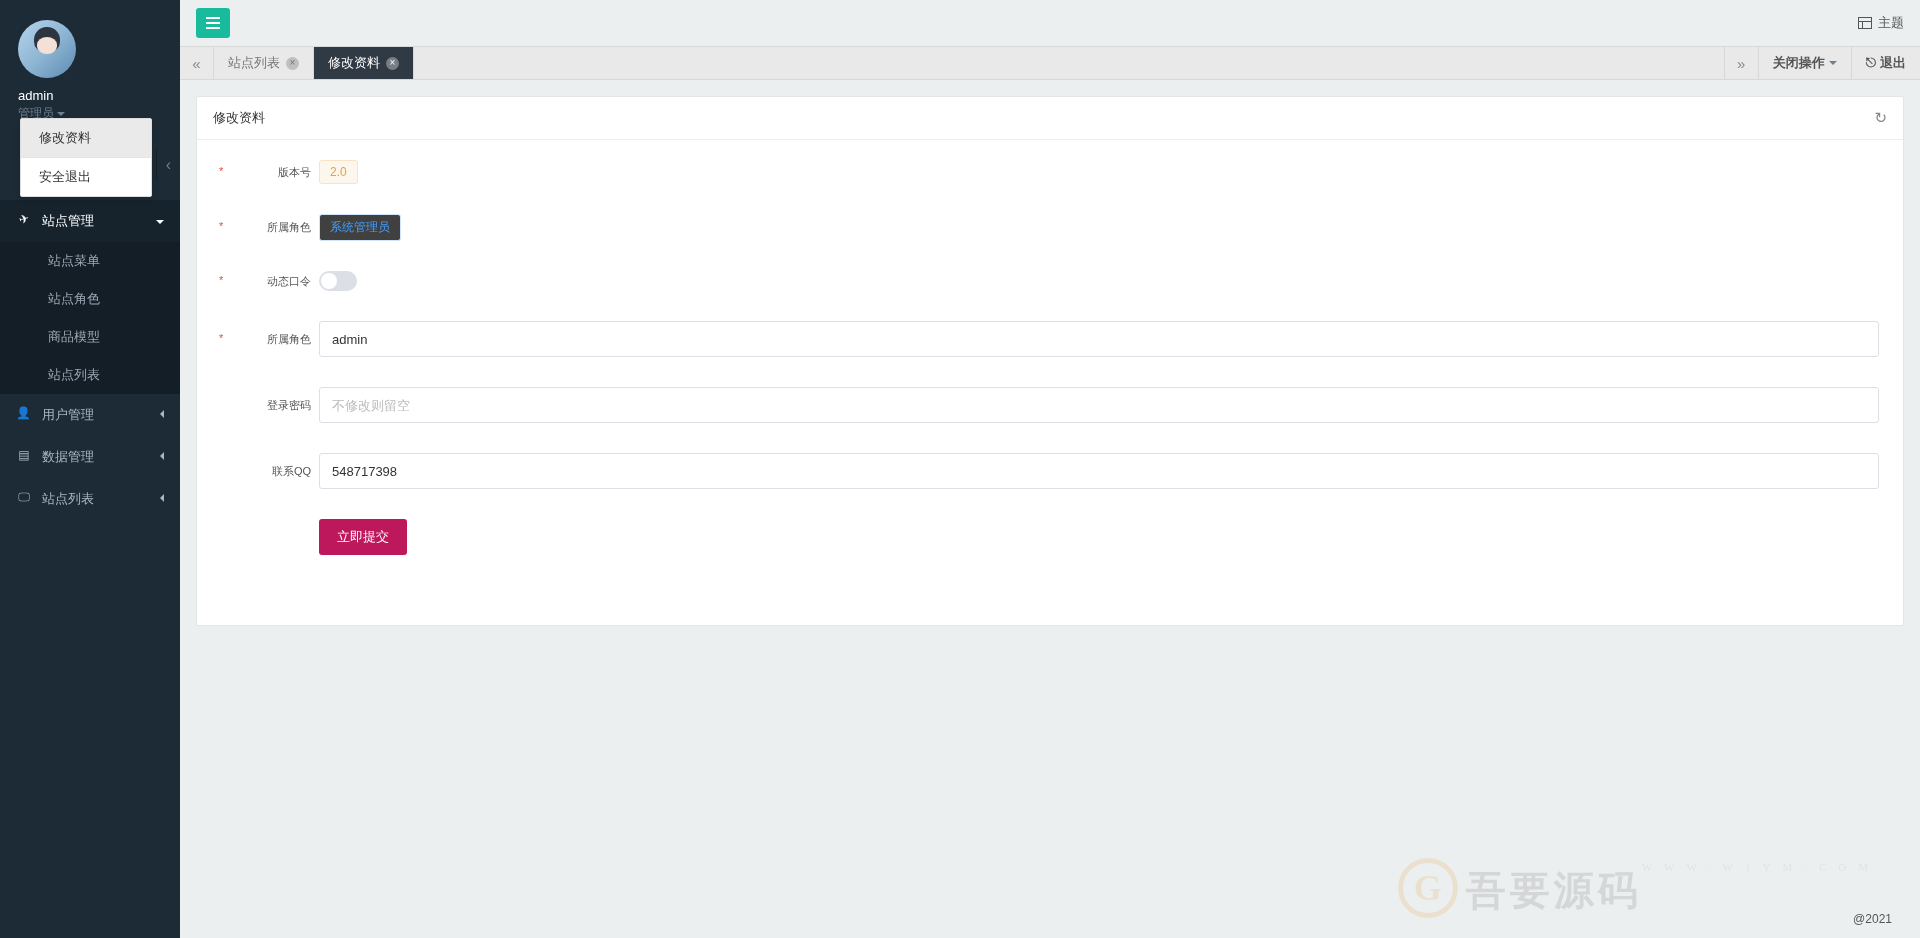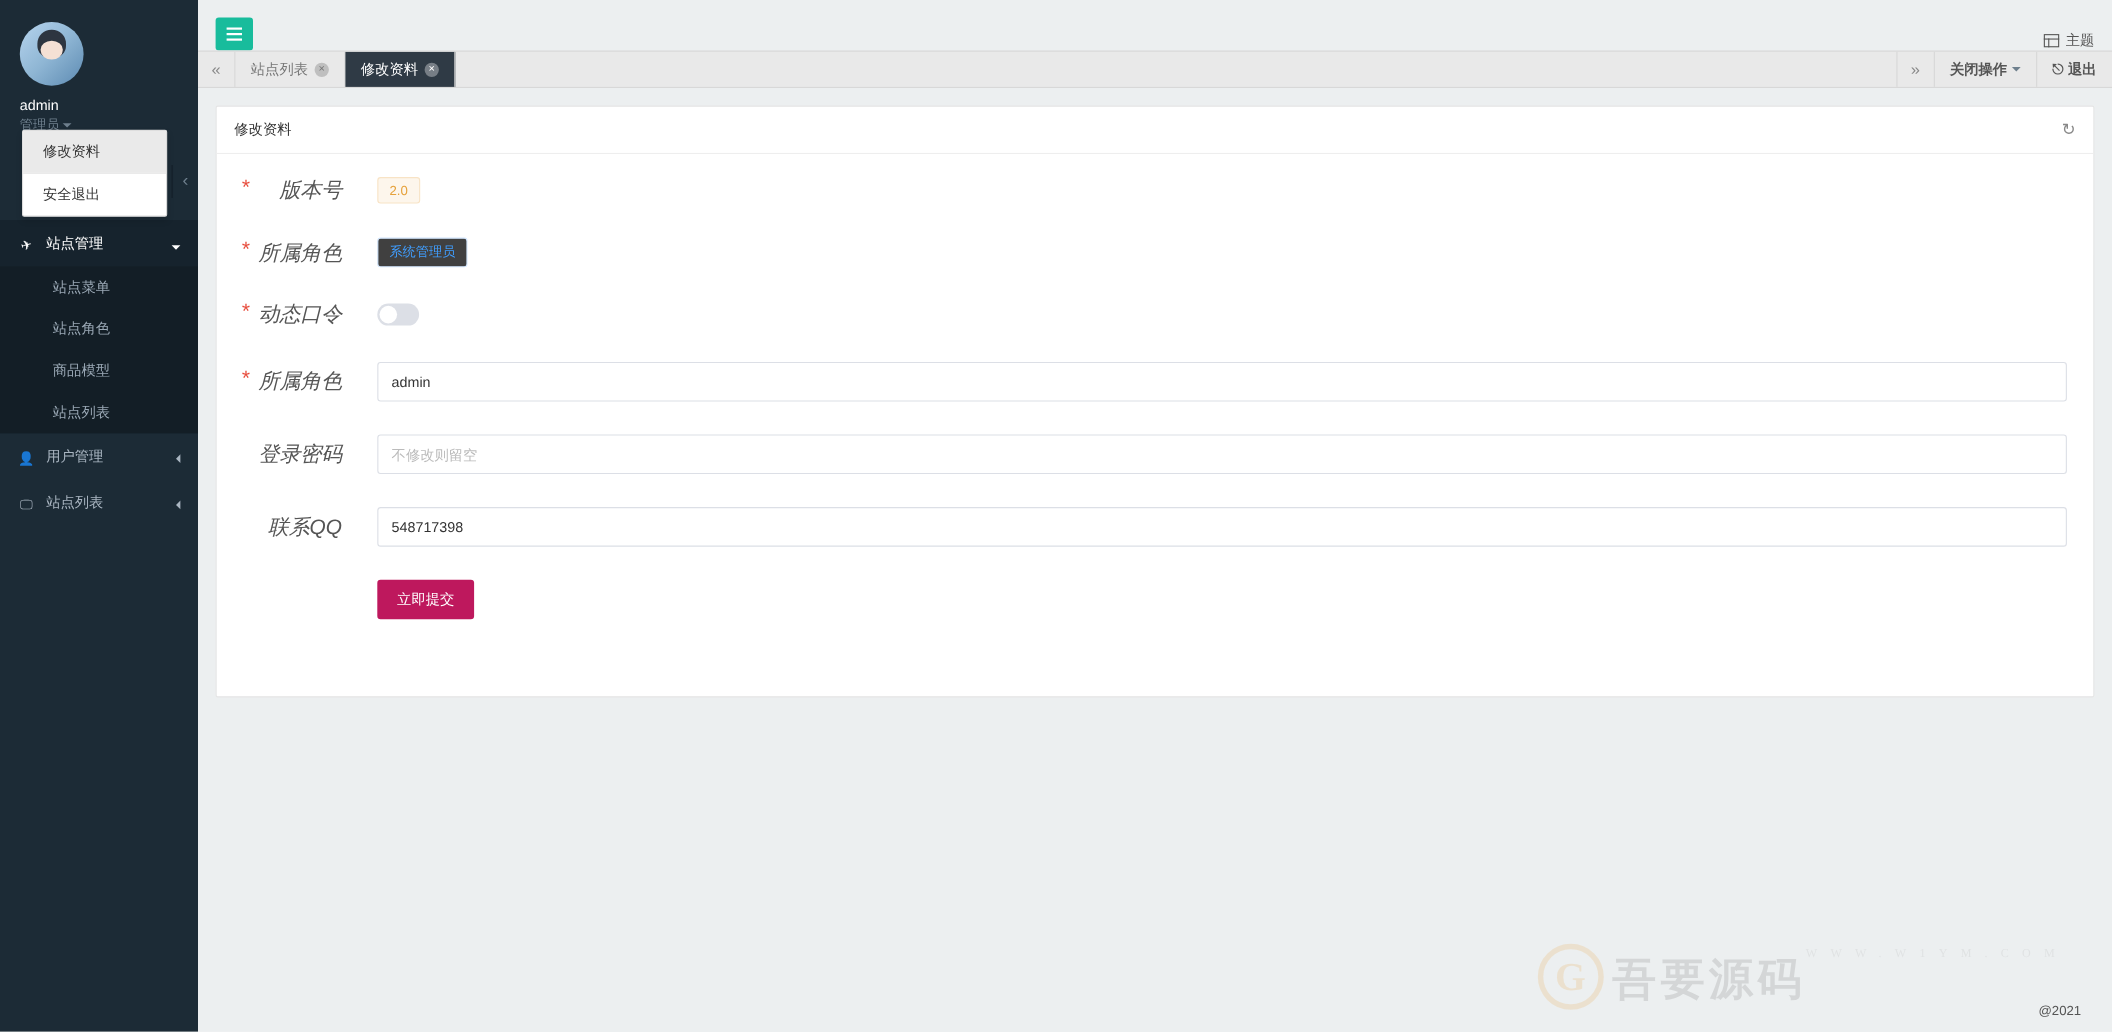--- a/index.html
+++ b/index.html
@@ -16,35 +16,35 @@
 .username { color:#fff; font-size:13px; margin-top:10px; }
 .role-row { color:#6e7f8d; font-size:12px; margin-top:2px; cursor:pointer; display:flex; align-items:center; gap:3px; }
 .caret-down { display:inline-block; width:0; height:0; border-left:4px solid transparent; border-right:4px solid transparent; border-top:4px solid #6e7f8d; }
 
 .user-dropdown { position:absolute; left:20px; top:118px; background:#fff; width:132px; border:1px solid #ddd; border-radius:2px; box-shadow:0 3px 6px rgba(0,0,0,.12); z-index:10; }
 .user-dropdown .ditem { padding:10px 18px; color:#333; font-size:13px; cursor:pointer; }
 .user-dropdown .ditem.active { background:#eaeaea; }
 .user-dropdown .divider { height:1px; background:#e5e5e5; }
 
 .nav { margin-top:70px; }
-.nav-item { display:flex; align-items:flex-end; padding:12px 16px; color:#aab6c2; cursor:pointer; font-size:13px; }
+.nav-item { display:flex; align-items:flex-start; padding:12px 16px; color:#aab6c2; cursor:pointer; font-size:13px; }
 .nav-item .mi { width:16px; margin-right:10px; flex-shrink:0; display:flex; justify-content:center; }
 .nav-item .arrow { margin-left:auto; }
 .nav-item.open { background:#16232d; color:#fff; }
 .subnav { background:#131e26; }
 .subnav .nav-sub { padding:10px 16px 10px 48px; color:#9aa8b5; cursor:pointer; font-size:13px; }
 
 .collapse-stub { position:absolute; left:156px; top:150px; width:24px; height:30px; background:#1c2b36; color:#6e7f8d; display:flex; align-items:center; justify-content:center; cursor:pointer; border-left:1px solid #14202a; }
 .chev-left::before { content:"‹"; font-size:16px; }
 .chev-down-sm::before { content:""; display:inline-block; width:0; height:0; border-left:4px solid transparent; border-right:4px solid transparent; border-top:4px solid currentColor; }
 .chev-left-sm::before { content:""; display:inline-block; width:0; height:0; border-top:4px solid transparent; border-bottom:4px solid transparent; border-right:4px solid currentColor; }
 
 
 .main { flex:1; display:flex; flex-direction:column; background:#eceff0; position:relative; }
-.topbar { height:46px; display:flex; align-items:flex-end; padding:0 16px; background:#eceff0; }
+.topbar { height:46px; display:flex; align-items:center; padding:0 16px; background:#eceff0; }
 .hamburger-btn { width:34px; height:30px; background:#18bc9c; border-radius:3px; display:flex; flex-direction:column; justify-content:center; align-items:center; gap:3px; cursor:pointer; }
 .hamburger-btn span { width:14px; height:2px; background:#fff; }
 .top-right { margin-left:auto; display:flex; align-items:center; gap:6px; color:#555; font-size:13px; cursor:pointer; }
 .theme-icon { width:14px; height:12px; border:1px solid #555; position:relative; }
 .theme-icon::before { content:""; position:absolute; left:-1px; right:-1px; top:3px; height:1px; background:#555; }
 .theme-icon::after { content:""; position:absolute; top:3px; bottom:-1px; left:3px; width:1px; background:#555; }
 
 .tabbar { height:34px; background:#e9e9e9; border-top:1px solid #d8d8d8; border-bottom:1px solid #d8d8d8; display:flex; align-items:stretch; }
 .tab-nav-btn { width:34px; display:flex; align-items:center; justify-content:center; color:#888; cursor:pointer; border-right:1px solid #d8d8d8; }
 .tab-nav-btn.right { border-left:1px solid #d8d8d8; border-right:none; }
@@ -60,21 +60,21 @@
 .logout-ico::before { content:"⎋"; font-size:13px; }
 
 .content { flex:1; padding:16px; overflow:auto; }
 .panel { background:#fff; border:1px solid #e5e5e5; border-radius:2px; }
 .panel-head { display:flex; align-items:center; padding:12px 16px; border-bottom:1px solid #eee; font-size:13px; color:#333; }
 .panel-head .refresh { margin-left:auto; color:#888; cursor:pointer; }
 .refresh-icon::before { content:"↻"; font-size:15px; }
 .panel-body { padding:20px 24px 40px; }
 
 .form-row { display:flex; align-items:center; margin-bottom:30px; }
-.form-label { width:90px; text-align:right; color:#555; font-size:19px; margin-right:32px; position:relative;font-style:italic; }
+.form-label { width:90px; text-align:right; color:#555; font-size:11px; margin-right:8px; position:relative; }
 .form-label.req::before { content:"*"; color:#e74c3c; position:absolute; left:-2px; }
 .form-label.req { padding-left:8px; }
 .form-control { flex:1; }
 .badge-orange { display:inline-block; background:#fdf6ec; border:1px solid #f8e3c5; color:#e6a23c; padding:4px 10px; border-radius:3px; font-size:12px; }
 .badge-blue { display:inline-block; background:#404040; border:1px solid #d0e4fb; color:#409eff; padding:4px 10px; border-radius:3px; font-size:12px; }
 .switch { width:38px; height:20px; background:#dcdfe6; border-radius:10px; position:relative; cursor:pointer; }
 .switch::after { content:""; position:absolute; left:2px; top:2px; width:16px; height:16px; background:#fff; border-radius:50%; }
 .text-input { width:100%; height:36px; border:1px solid #dcdfe6; border-radius:3px; padding:0 12px; font-size:13px; color:#333; outline:none; }
 .text-input::placeholder { color:#bbb; }
 .btn-submit { background:#be185d; color:#fff; border:none; padding:9px 18px; border-radius:3px; font-size:13px; cursor:pointer; }
@@ -130,20 +130,25 @@
         <div class="nav-sub">商品模型</div>
         <div class="nav-sub">站点列表</div>
       </div>
 
       <div class="nav-item">
         <span class="mi ico-user"></span>
         <span>用户管理</span>
         <span class="arrow chev-left-sm"></span>
       </div>
       <div class="nav-item">
+        <span class="mi ico-db"></span>
+        <span>数据管理</span>
+        <span class="arrow chev-left-sm"></span>
+      </div>
+      <div class="nav-item">
         <span class="mi ico-desk"></span>
         <span>站点列表</span>
         <span class="arrow chev-left-sm"></span>
       </div>
     </nav>
   </aside>
 
   <main class="main">
     <div class="topbar">
       <div class="hamburger-btn">

